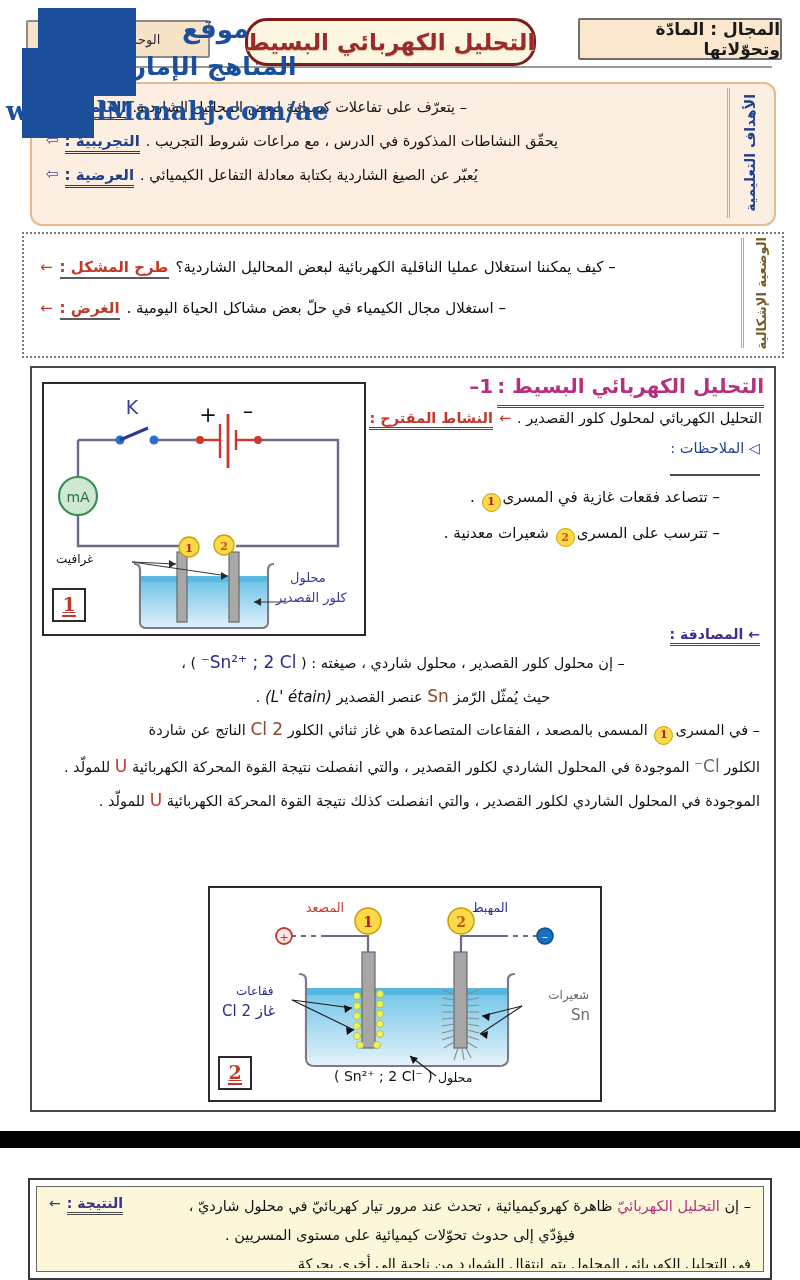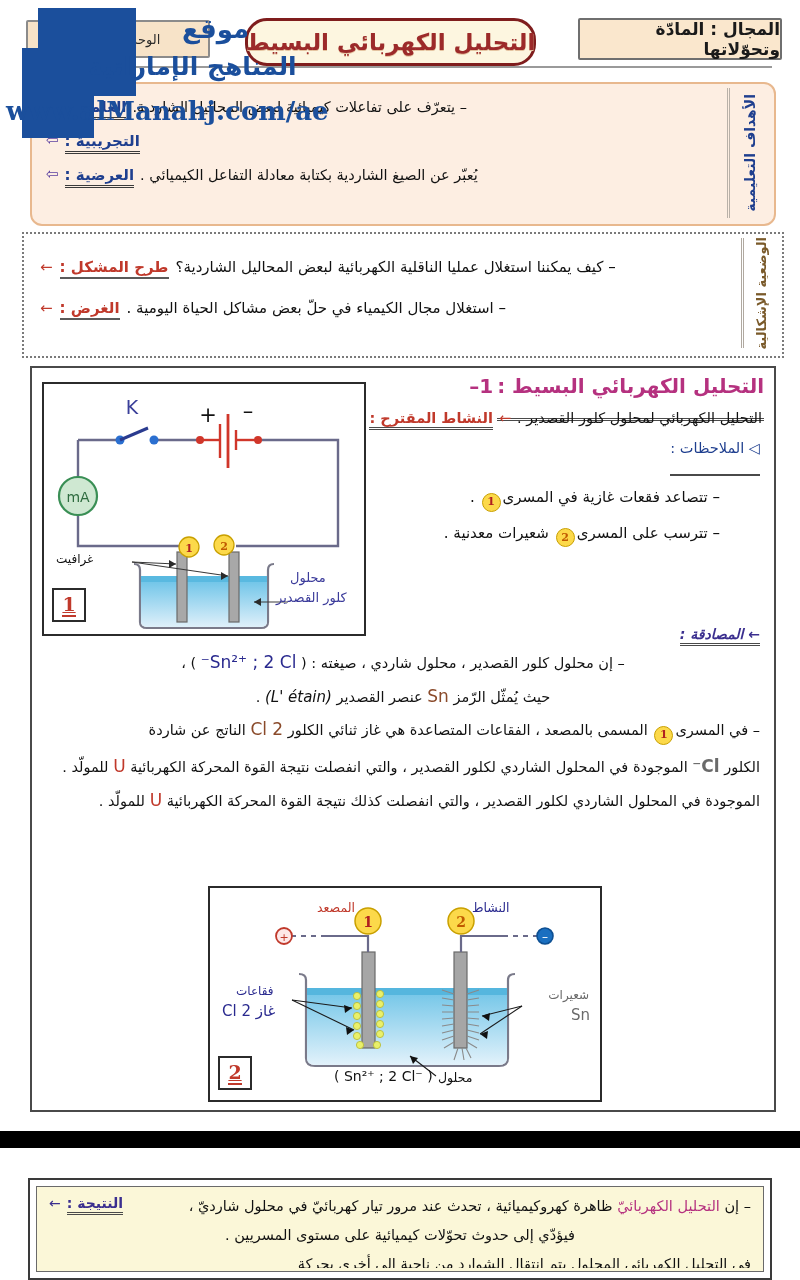--- a/index.html
+++ b/index.html
@@ -101,21 +101,21 @@
 
   
   .main{
     position:absolute;left:30px;top:366px;width:742px;height:742px;
     border:2px solid #4a4a4a;background:#ffffff;
   }
   .sec-title{
     position:absolute;right:10px;top:6px;display:flex;align-items:baseline;gap:4px;
     font-size:20px;color:#b5317f;font-weight:bold;
   }
-  .sec-title .u{border-bottom:3px double #4a4a4a;padding-bottom:20px;}
+  .sec-title .u{border-bottom:3px double #4a4a4a;padding-bottom:7px;}
   .act{
     position:absolute;right:12px;top:42px;display:flex;align-items:baseline;gap:6px;
     font-size:14.5px;
   }
   .act-lbl{color:#c0392b;font-weight:bold;border-bottom:3px double #4a4a4a;padding-bottom:1px;white-space:nowrap;}
   .act-arrow{color:#c0392b;}
   .act-txt{color:#111;}
   .obs-hd{
     position:absolute;right:14px;top:72px;font-size:14.5px;color:#1f3f8f;
     border-bottom:2px solid #4a4a4a;padding-bottom:18px;
@@ -125,21 +125,21 @@
   .badge{
     display:inline-flex;align-items:center;justify-content:center;
     width:17px;height:17px;border-radius:50%;font-size:11px;font-weight:bold;
     font-family:"DejaVu Serif","Liberation Serif",serif;vertical-align:-3px;margin:0 2px;
   }
   .b1{background:#fcd94a;border:1px solid #c9a000;color:#b02020;}
   .b2{background:#fcd94a;border:1px solid #c9a000;color:#c05a00;}
 
   .interp-hd{
     position:absolute;right:14px;top:258px;font-size:14px;color:#3b2f8f;font-weight:bold;
-    border-bottom:3px double #4a4a4a;padding-bottom:1px;font-style:italic;
+    border-bottom:3px double #4a4a4a;padding-bottom:1px;
   }
   .interp{position:absolute;right:14px;left:14px;top:282px;text-align:right;}
   .interp p{margin:0 0 9px 0;font-size:14.5px;color:#111;line-height:1.45;}
   .chem{font-family:"DejaVu Sans","Liberation Sans",sans-serif;font-size:17px;color:#2a2a8f;}
   .chem-br{color:#8a4a2a;font-size:17px;}
   .chem-u{color:#c0392b;font-size:17px;}
   .fr{font-style:italic;color:#111;font-size:15px;}
 
   
   .fig1{position:absolute;left:10px;top:14px;width:320px;height:250px;border:2px solid #2b2b2b;background:#fff;}
@@ -196,20 +196,21 @@
     <div class="obj-side">
       <b>الأهداف التعليمية</b>
     </div>
     <div class="obj-rows">
       <div class="obj-row">
         <div class="obj-txt">– يتعرّف على تفاعلات كيميائية لبعض المحاليل الشاردية.</div>
         <div class="obj-lbl">العلمية :</div>
         <div class="obj-arrow">⇦</div>
       </div>
       <div class="obj-row">
+        <div class="obj-txt">يحقّق النشاطات المذكورة في الدرس ، مع مراعات شروط التجريب .</div>
         <div class="obj-lbl">التجريبية :</div>
         <div class="obj-arrow">⇦</div>
       </div>
       <div class="obj-row">
         <div class="obj-txt">يُعبّر عن الصيغ الشاردية بكتابة معادلة التفاعل الكيميائي .</div>
         <div class="obj-lbl">العرضية :</div>
         <div class="obj-arrow">⇦</div>
       </div>
     </div>
   </div>
@@ -344,21 +345,21 @@
         <span>.</span>
       </p>
       <p>
         <span>– في المسرى</span><span class="badge b1">1</span>
         <span>المسمى بالمصعد ، الفقاعات المتصاعدة هي غاز ثنائي الكلور</span>
         <span class="chem-br">Cl 2</span>
         <span>الناتج عن شاردة</span>
       </p>
       <p>
         <span>الكلور</span>
-        <span class="chem" style="color:#6a6a6a;font-weight:bold;">Cl⁻</span>
+        <span class="chem" style="color:#6a6a6a;">Cl⁻</span>
         <span>الموجودة في المحلول الشاردي لكلور القصدير ، والتي انفصلت نتيجة القوة المحركة الكهربائية</span>
         <span class="chem-u">U</span>
         <span>للمولّد .</span>
       </p>
       <p>
         <span>الموجودة في المحلول الشاردي لكلور القصدير ، والتي انفصلت كذلك نتيجة القوة المحركة الكهربائية</span>
         <span class="chem-u">U</span>
         <span>للمولّد .</span>
       </p>
     </div>
@@ -425,22 +426,22 @@
           <path d="M308 118 L268 128"></path>
           <path d="M308 118 L266 146"></path>
           <path d="M222 188 L196 168"></path>
         </g>
         <polygon points="138,120 130,117 131,125" fill="#111"></polygon>
         <polygon points="140,142 132,139 133,147" fill="#111"></polygon>
         <polygon points="268,128 276,125 275,133" fill="#111"></polygon>
         <polygon points="266,146 274,143 273,151" fill="#111"></polygon>
         <polygon points="196,168 204,170 199,176" fill="#111"></polygon>
       </svg>
-      <div style="position:absolute;left:107px;top:12px;font-size:12.5px;color:#c0392b;">المصعد</div>
-      <div style="position:absolute;left:262px;top:12px;font-size:12.5px;color:#2a2a8f;">النشاط</div>
+      <div style="position:absolute;left:96px;top:12px;font-size:12.5px;color:#c0392b;">المصعد</div>
+      <div style="position:absolute;left:262px;top:12px;font-size:12.5px;color:#2a2a8f;">المهبط</div>
       <div style="position:absolute;left:26px;top:96px;font-size:12px;color:#2a2a8f;">فقاعات</div>
       <div style="position:absolute;left:12px;top:114px;font-size:15px;color:#2a2a8f;">غاز 2 Cl</div>
       <div style="position:absolute;right:11px;top:100px;font-size:12px;color:#6a6a6a;">شعيرات</div>
       <div style="position:absolute;right:10px;top:118px;font-size:15px;color:#6a6a6a;">Sn</div>
       <div style="position:absolute;left:228px;top:182px;font-size:12.5px;color:#111;">محلول</div>
       <div style="position:absolute;left:124px;top:180px;font-size:14px;color:#111;direction:ltr;">( Sn²⁺ ; 2 Cl⁻ )</div>
       <div class="figtag" style="left:8px;top:168px;">
         <u>2</u>
       </div>
     </div>

